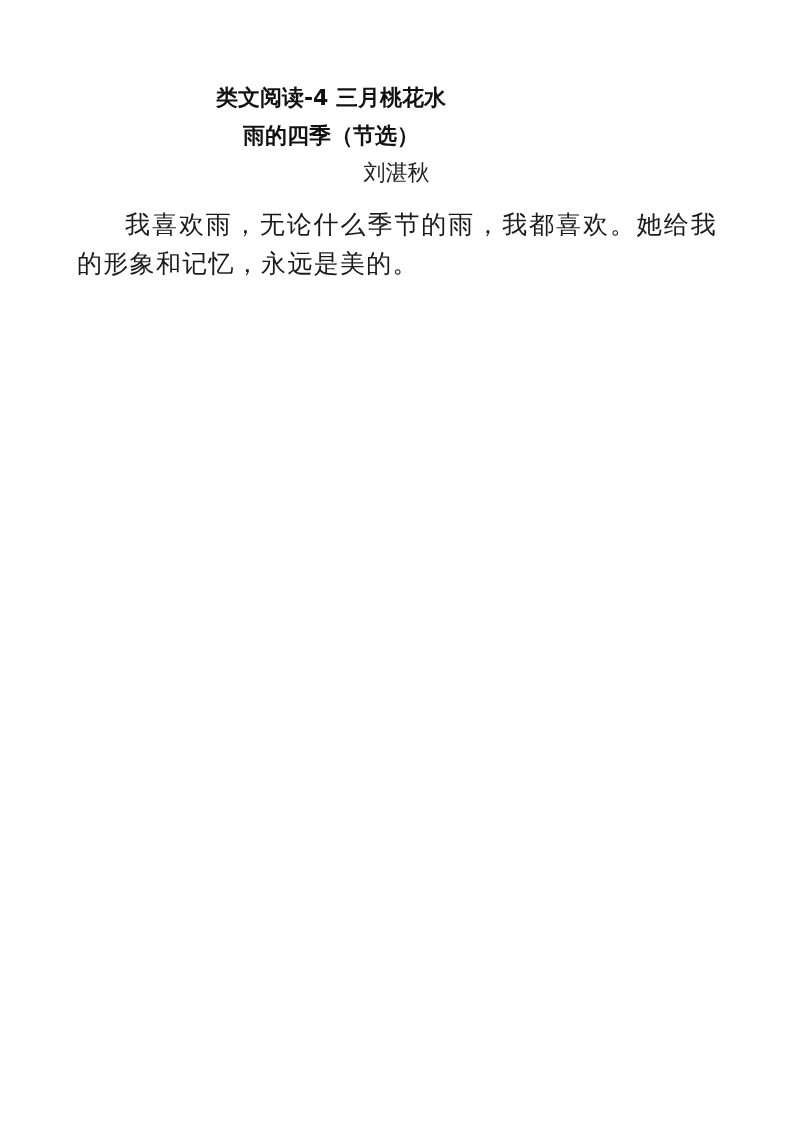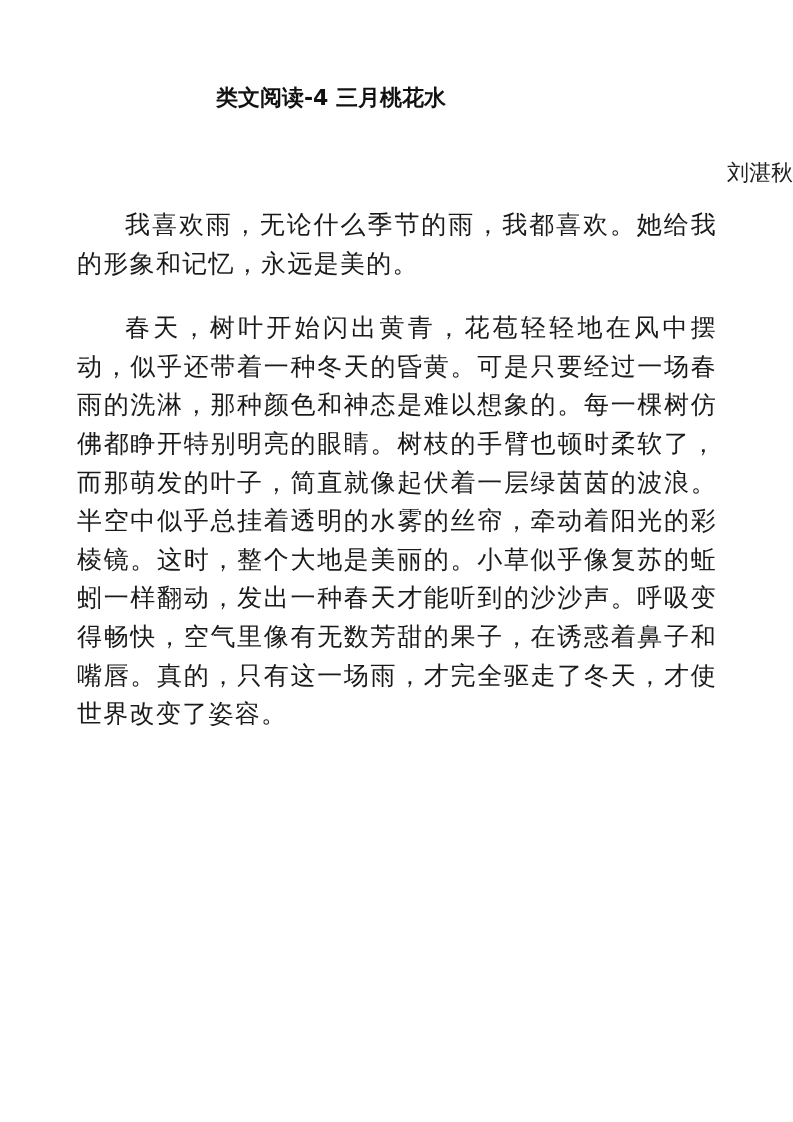--- a/index.html
+++ b/index.html
@@ -6,33 +6,33 @@
     body { width: 793px; height: 1122px; position: relative; overflow: hidden; }
     .page { position: absolute; left: 0; top: 0; width: 793px; height: 1122px; background: #fff; }
     .title {
       position: absolute; left: 0; width: 662px; text-align: center;
       font-family: "DejaVu Sans", sans-serif; font-weight: bold; color: #111;
       font-size: 22px; line-height: 30px;
     }
     .title-main { top: 83px; }
     .title-sub { top: 121px; }
     .author {
-      position: absolute; left: 0; width: 793px; text-align: right; top: 158px;
+      position: absolute; left: 0; width: 793px; text-align: center; top: 158px;
       font-family: "DejaVu Serif", serif; color: #222; font-size: 22px; line-height: 30px;
     }
     .body {
       position: absolute; left: 77px; top: 206px; width: 640px;
       font-family: "DejaVu Serif", serif; color: #1a1a1a;
       font-size: 25px; line-height: 38.6px; letter-spacing: 1.3px;
     }
     .para { margin: 0 0 26px 0; text-indent: 48px; text-align: justify; }
   </style>
 </head>
 <body>
 
 <div class="page">
   <div class="title title-main">类文阅读-4  三月桃花水</div>
+  <div class="title title-sub">雨的四季（节选）</div>
   <div class="author">刘湛秋</div>
   <div class="body">
     <p class="para">我喜欢雨，无论什么季节的雨，我都喜欢。她给我的形象和记忆，永远是美的。</p>
-    <p class="para">春天，树叶开始闪出黄青，花苞轻轻地在风中摆动，似乎还带着一种冬天的昏黄。可是只要经过一场春雨的洗淋，那种颜色和神态是难以想象的。每一棵树仿佛都睁开特别明亮的眼睛。树枝的手臂也顿时柔软了，而那萌发的叶子，简直就像起伏着一层绿茵茵的波浪。半空中似乎总挂着透明的水雾的丝帘，牵动着阳光的彩棱镜。这时，整个大地是美丽的。小草似乎像复苏的蚯蚓一样翻动，发出一种春天才能听到的沙沙声。呼吸变得畅快，空气里像有无数芳甜的果子，在诱惑着鼻子和嘴唇。真的，只有这一场雨，才完全驱走了冬天，才使世界改变了姿容。</p>
   </div>
 </div>
 
 </body></html>

